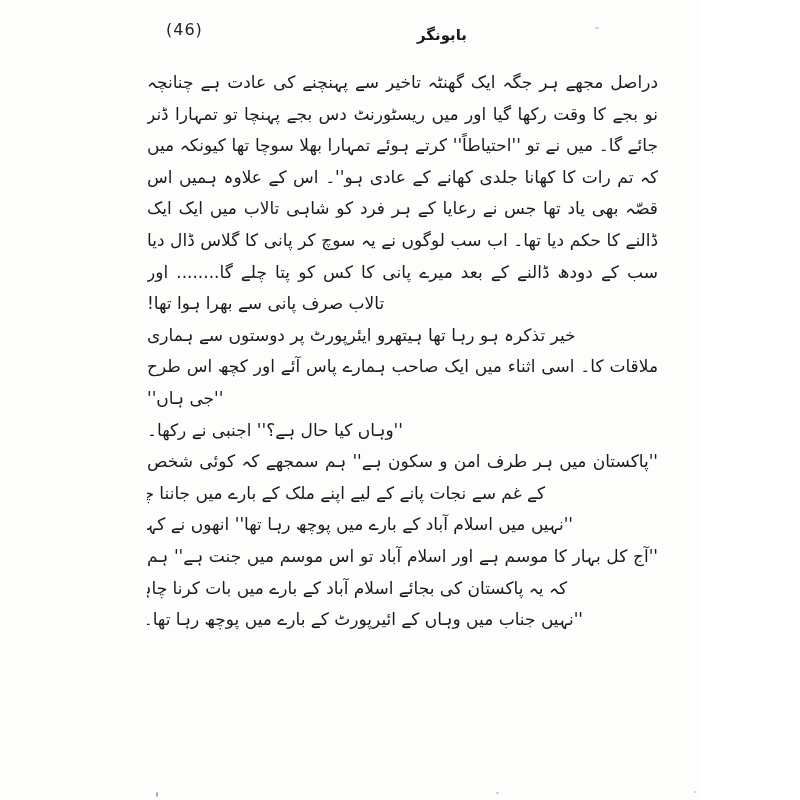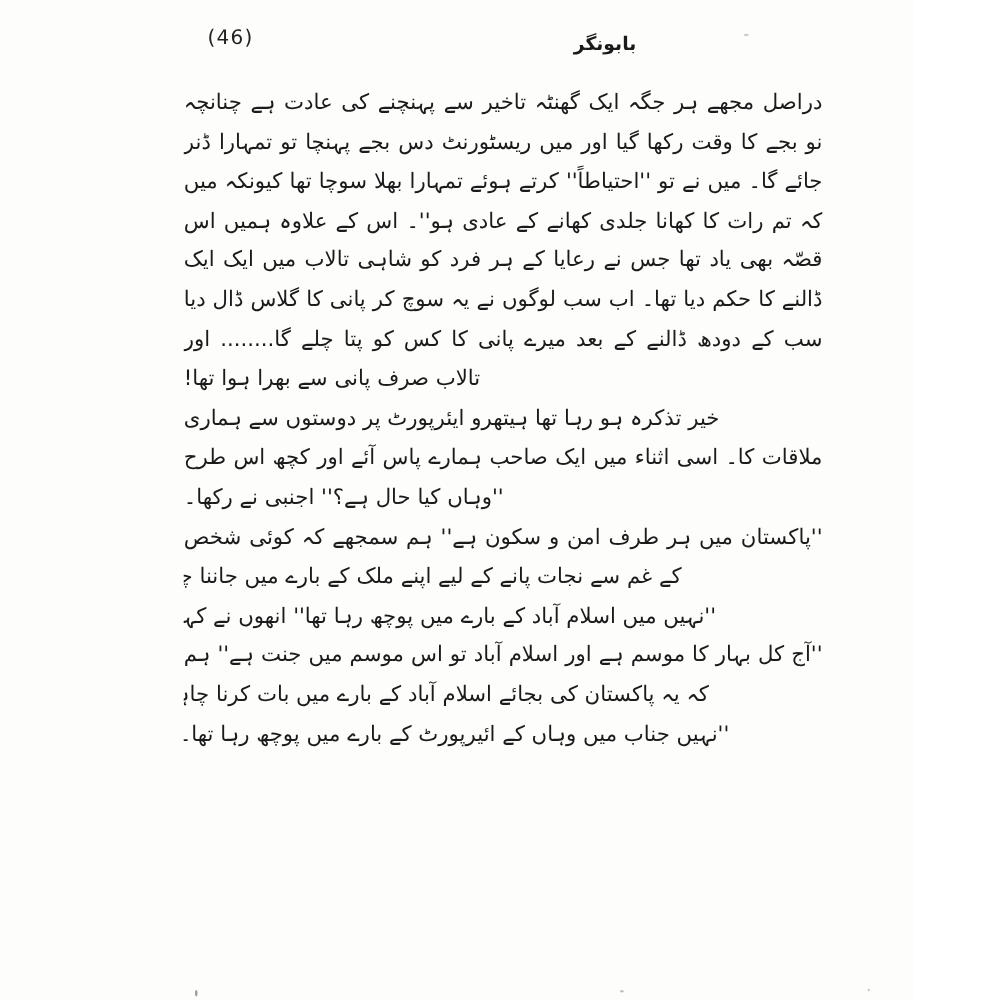--- a/index.html
+++ b/index.html
@@ -1,28 +1,27 @@
 <!DOCTYPE html>
 <html lang="ur"><head>
 <meta charset="utf-8">
 <style>
   html,body{margin:0;padding:0;}
   .page{
     position:relative;width:701px;height:800px;
     background:#fdfdfc;color:#1b1b1b;
     font-family:"DejaVu Sans",sans-serif;
     overflow:hidden;
-    padding-left:30px;
   }
   .pageno{
     position:absolute;left:166px;top:20px;
     font-size:16px;letter-spacing:1px;color:#222;
   }
   .btitle{
-    position:absolute;right:222px;top:26px;
+    position:absolute;right:234px;top:26px;
     font-size:15px;font-weight:bold;direction:rtl;color:#1a1a1a;
   }
   .textblock{position:absolute;left:147px;top:67px;width:511px;}
   .ln{
     direction:rtl;unicode-bidi:plaintext;
     height:31.6px;line-height:31.6px;
     font-size:17px;text-align:left;
     overflow:hidden;box-sizing:border-box;width:511px;
   }
   .j{text-align:justify;text-align-last:justify;}
@@ -55,20 +54,21 @@
     <div class="ln j">دراصل مجھے ہر جگہ ایک گھنٹہ تاخیر سے پہنچنے کی عادت ہے چنانچہ میں نے سوچا کہ اگر</div>
     <div class="ln j">نو بجے کا وقت رکھا گیا اور میں ریسٹورنٹ دس بجے پہنچا تو تمہارا ڈنر بہت لیٹ ہو</div>
     <div class="ln j">جائے گا۔ میں نے تو ''احتیاطاً'' کرتے ہوئے تمہارا بھلا سوچا تھا کیونکہ میں جانتا ہوں</div>
     <div class="ln j">کہ تم رات کا کھانا جلدی کھانے کے عادی ہو''۔ اس کے علاوہ ہمیں اس بادشاہ کا</div>
     <div class="ln j">قصّہ بھی یاد تھا جس نے رعایا کے ہر فرد کو شاہی تالاب میں ایک ایک گلاس دودھ</div>
     <div class="ln j">ڈالنے کا حکم دیا تھا۔ اب سب لوگوں نے یہ سوچ کر پانی کا گلاس ڈال دیا کہ باقی</div>
     <div class="ln j">سب کے دودھ ڈالنے کے بعد میرے پانی کا کس کو پتا چلے گا........ اور اگلی صبح</div>
     <div class="ln i8">تالاب صرف پانی سے بھرا ہوا تھا!</div>
     <div class="ln i9">خیر تذکرہ ہو رہا تھا ہیتھرو ایئرپورٹ پر دوستوں سے ہماری</div>
     <div class="ln j">ملاقات کا۔ اسی اثناء میں ایک صاحب ہمارے پاس آئے اور کچھ اس طرح کا مکالمہ ہوا،</div>
+    <div class="ln i12">''جی ہاں''</div>
     <div class="ln i15">''وہاں کیا حال ہے؟'' اجنبی نے رکھا۔</div>
     <div class="ln j">''پاکستان میں ہر طرف امن و سکون ہے'' ہم سمجھے کہ کوئی شخص وطن کی جدائی</div>
     <div class="ln i17">کے غم سے نجات پانے کے لیے اپنے ملک کے بارے میں جاننا چاہتا ہے۔</div>
     <div class="ln i18">''نہیں میں اسلام آباد کے بارے میں پوچھ رہا تھا'' انھوں نے کہا:</div>
     <div class="ln j">''آج کل بہار کا موسم ہے اور اسلام آباد تو اس موسم میں جنت ہے'' ہم سمجھے</div>
     <div class="ln i20">کہ یہ پاکستان کی بجائے اسلام آباد کے بارے میں بات کرنا چاہتے ہیں۔</div>
     <div class="ln i21">''نہیں جناب میں وہاں کے ائیرپورٹ کے بارے میں پوچھ رہا تھا۔''</div>
   </div>
 
   <span class="speck s1"></span>

